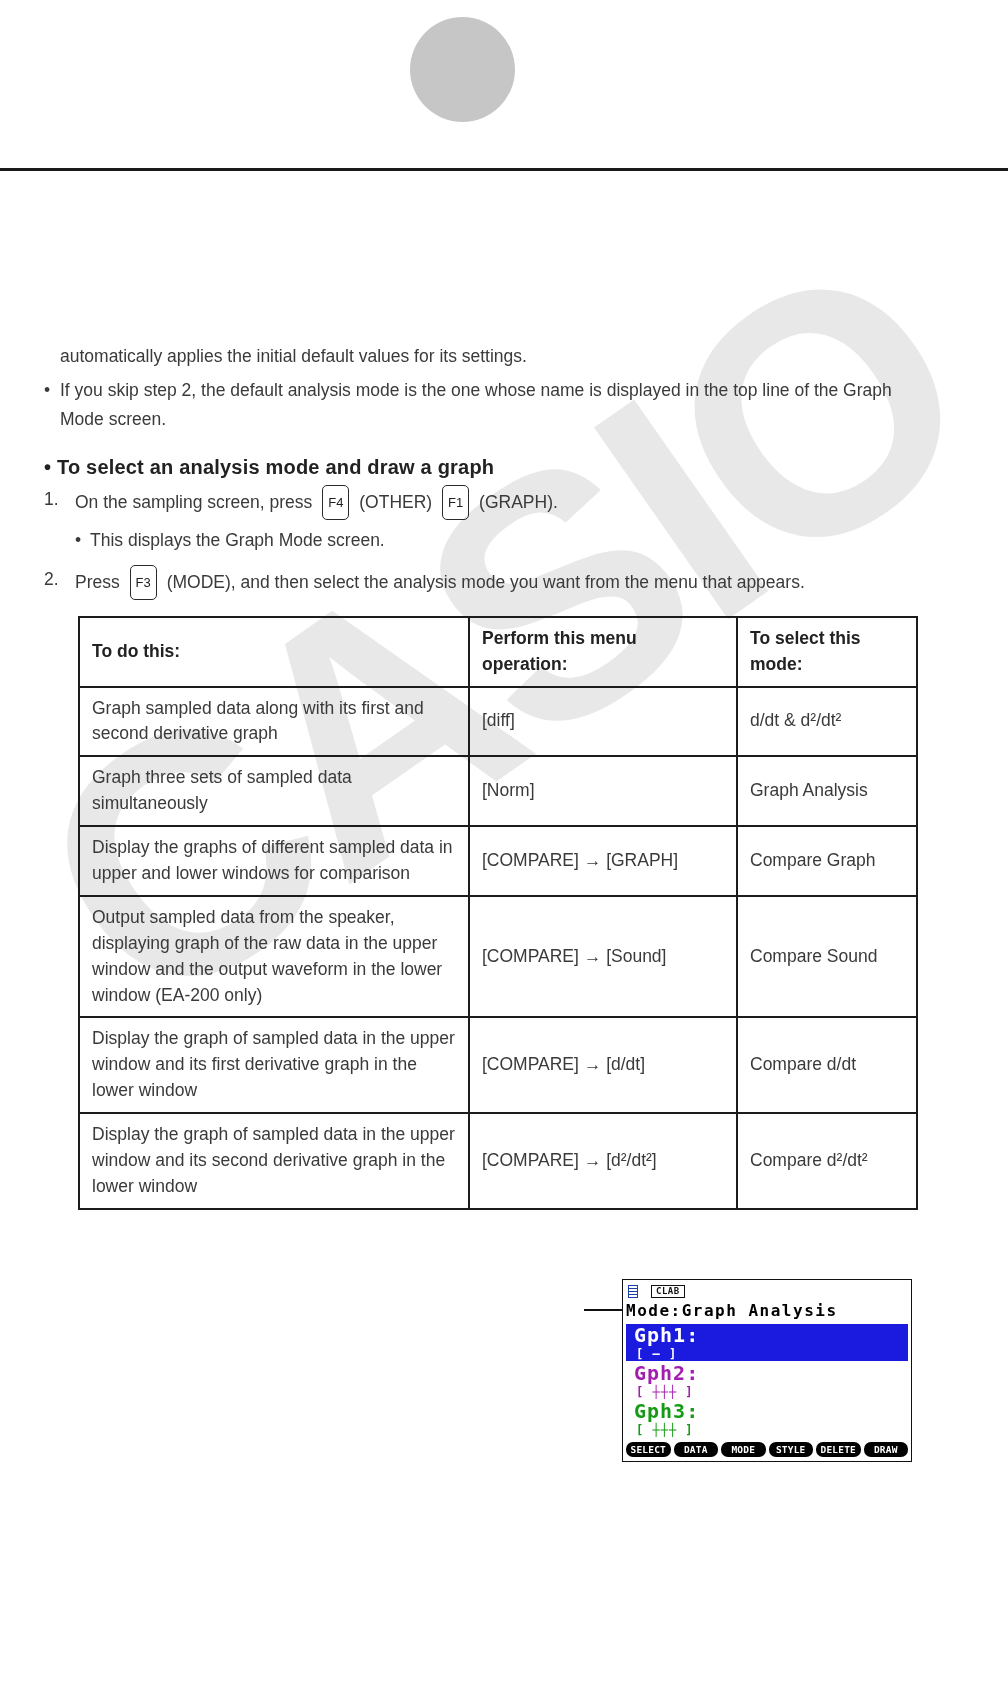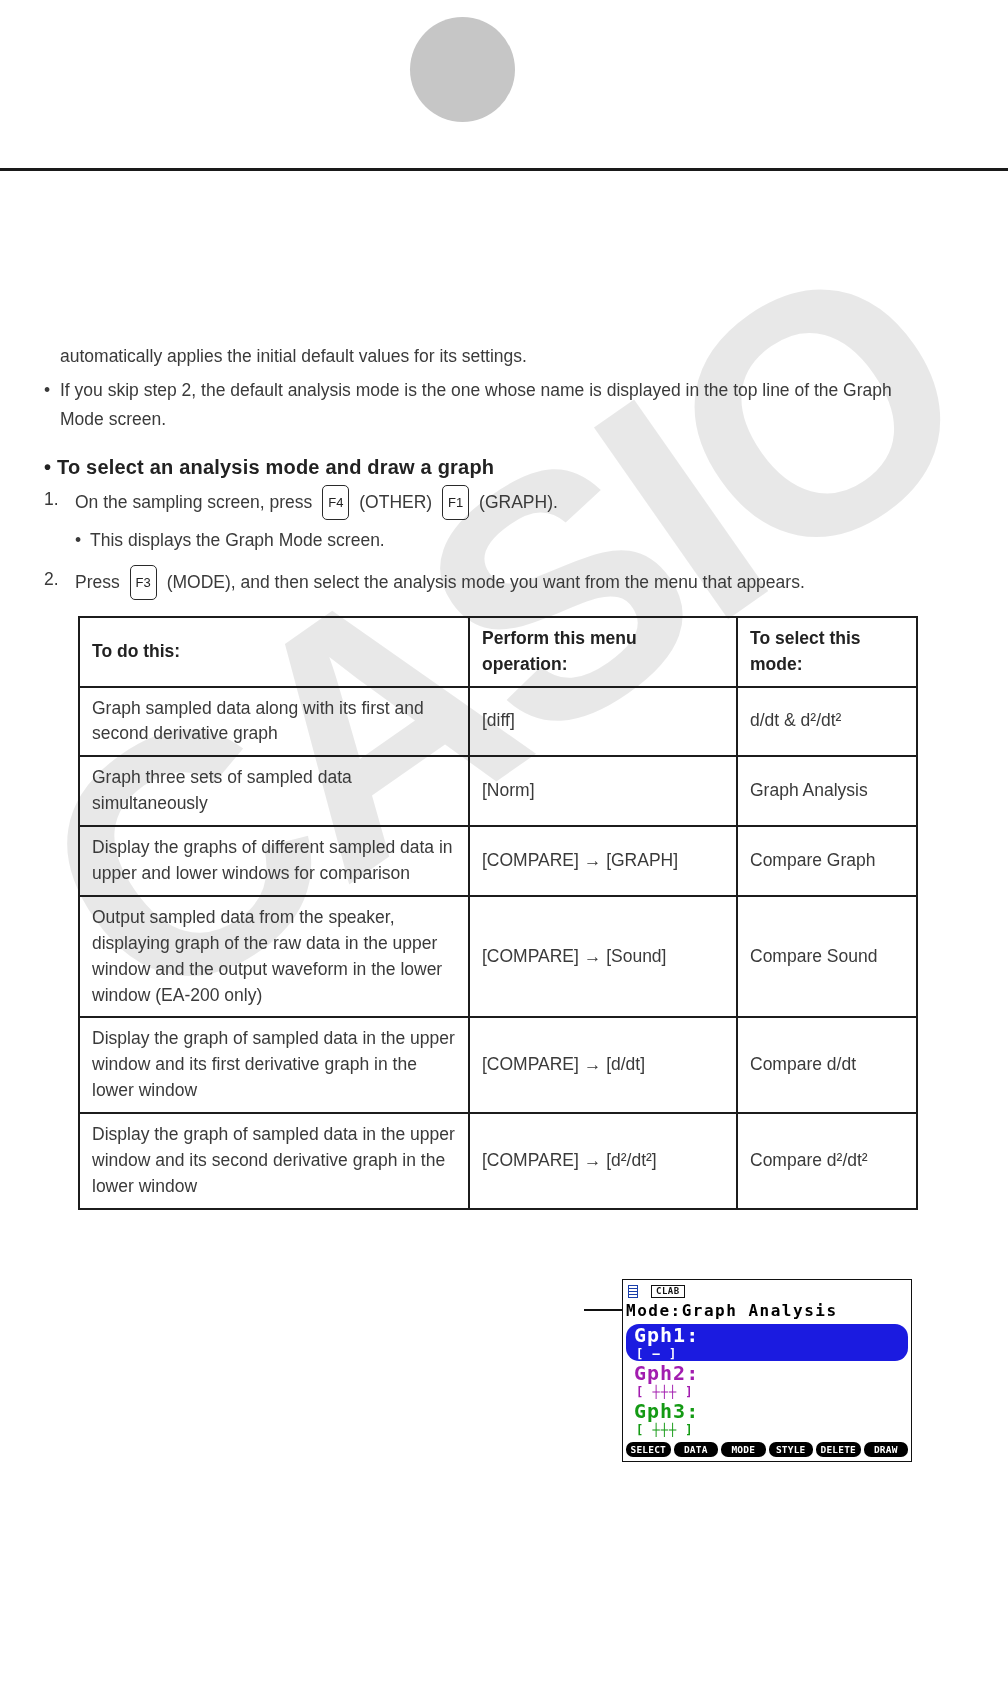--- a/index.html
+++ b/index.html
@@ -83,21 +83,21 @@
     display:inline-block; border:1.5px solid #111; font-size:9px; font-weight:bold;
     line-height:11px; padding:0 4px; color:#111; letter-spacing:0.5px;
   }
   .calc-mode {
     font-size:16px; font-weight:bold; color:#000; letter-spacing:1.5px;
     line-height:24px; white-space:nowrap;
   }
   .gph { margin-top:1px; }
   .gph-name { font-size:20px; font-weight:bold; line-height:23px; padding-left:8px; letter-spacing:1px; }
   .gph-style { font-size:12px; font-weight:bold; line-height:14px; padding-left:10px; letter-spacing:1px; }
-  .gph.selected { background:#1b1be0; color:#ffffff;border-radius:13px; }
+  .gph.selected { background:#1b1be0; color:#ffffff; }
   .gph.red { color:#a21caf; }
   .gph.green { color:#149a14; }
   .calc-fkeys { display:flex; gap:3px; margin-top:5px; }
   .fkey {
     flex:1; background:#000; color:#fff; text-align:center;
     font-size:9.5px; font-weight:bold; line-height:15px;
     border-radius:7px; letter-spacing:0.2px; overflow:hidden;
   }
 </style>
 </head>

